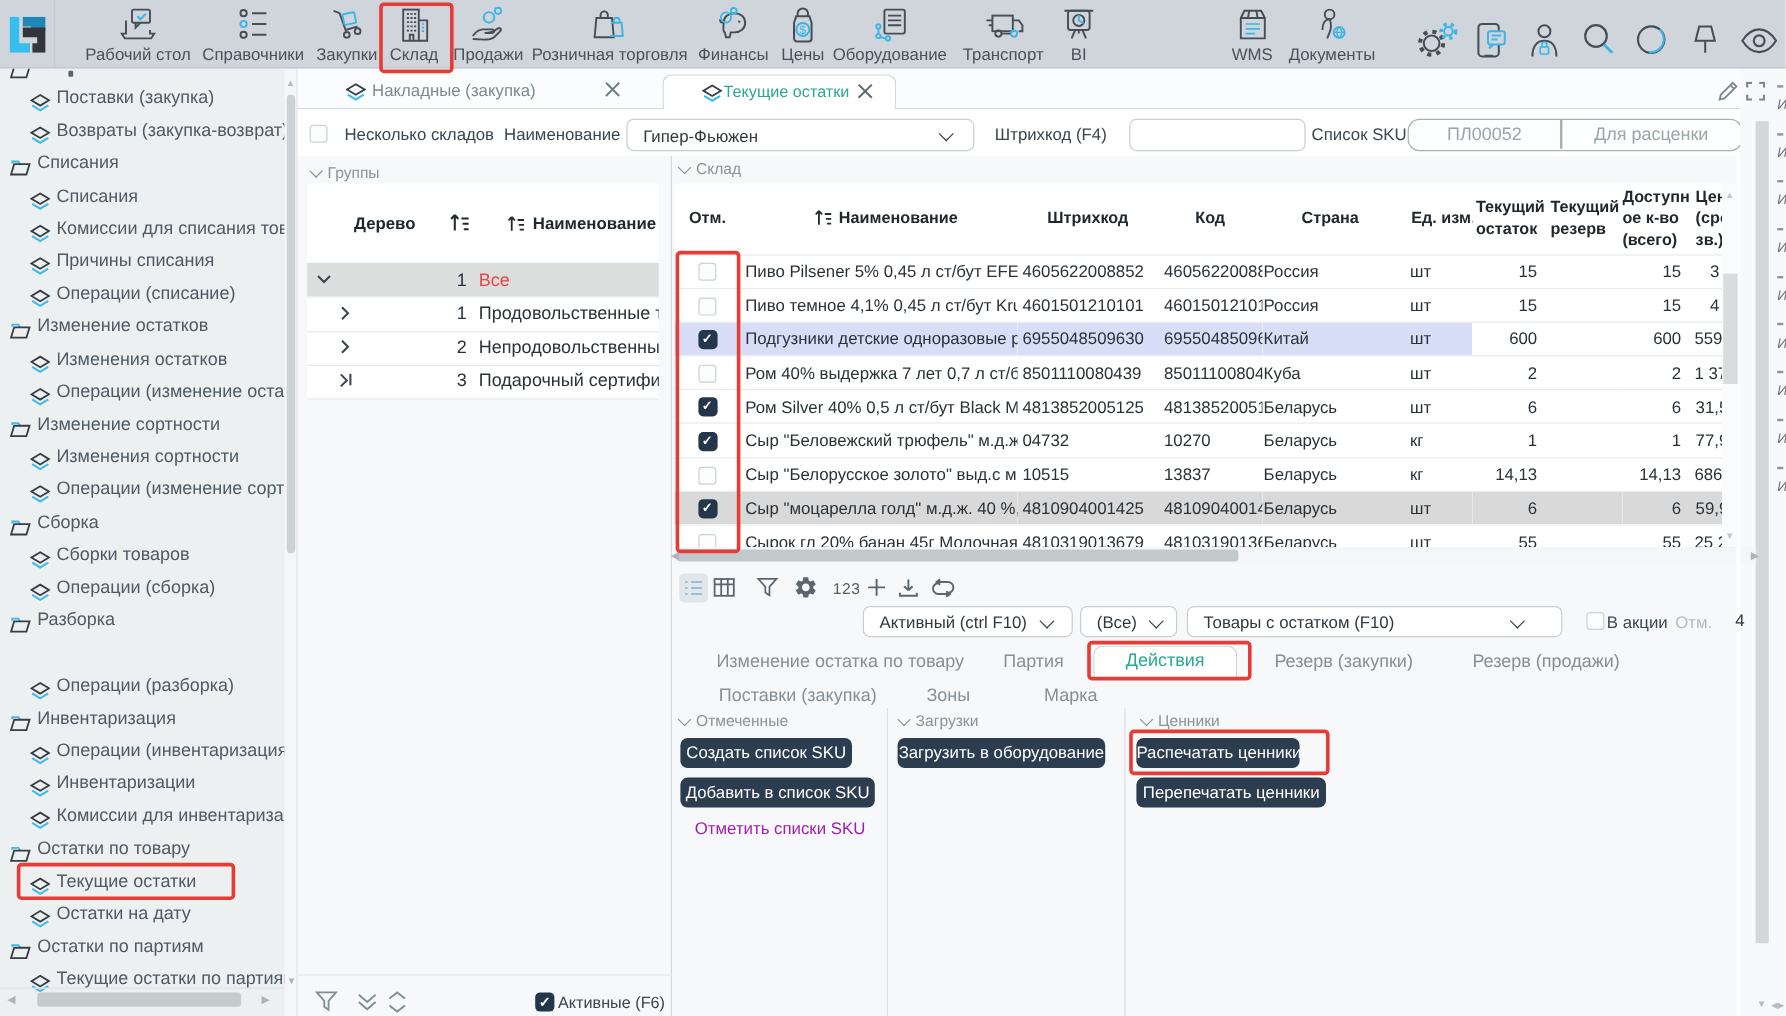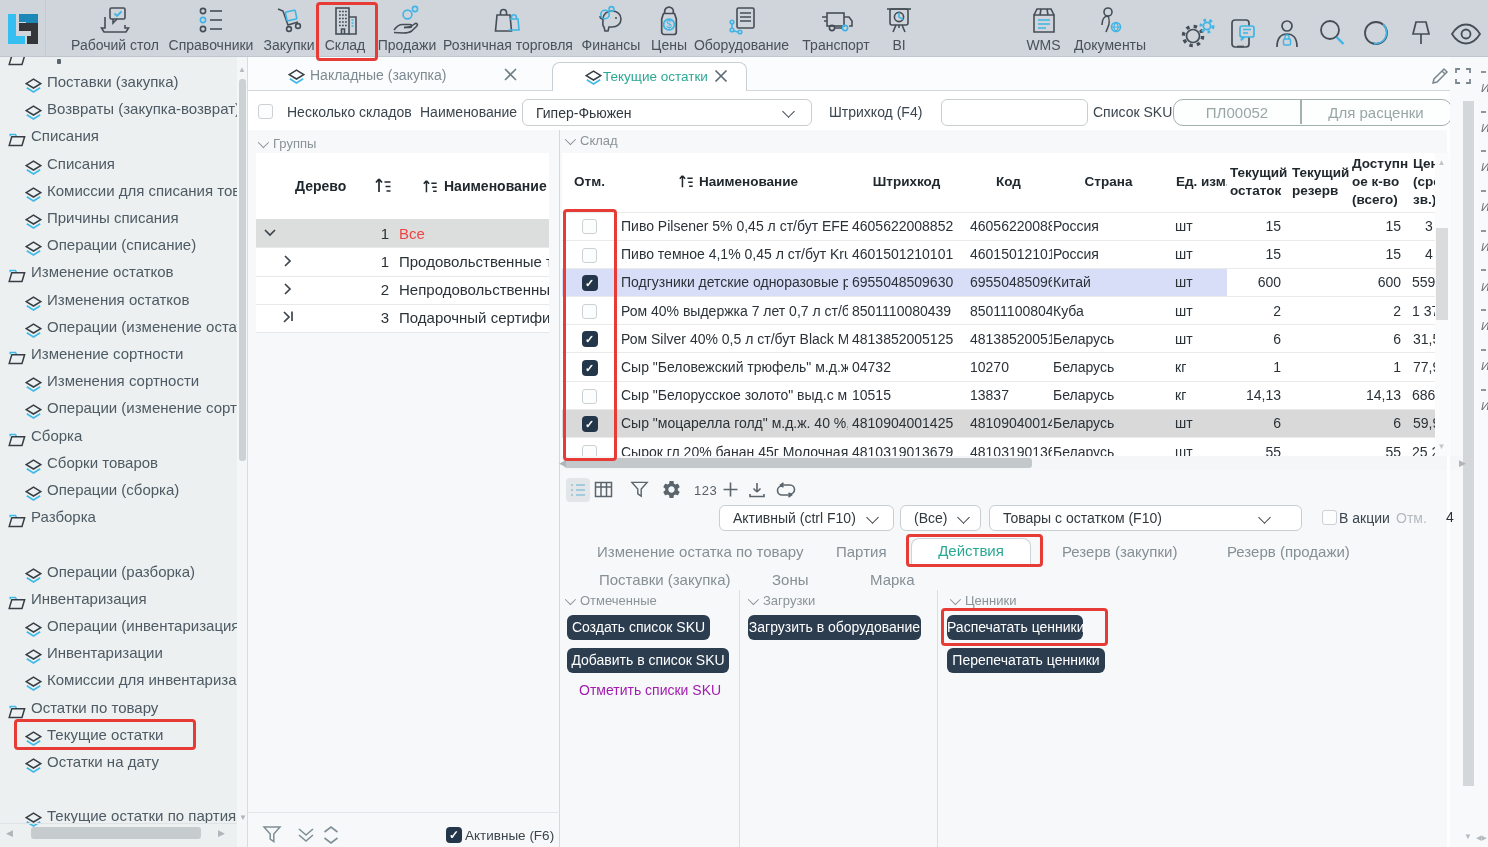--- a/index.html
+++ b/index.html
@@ -512,20 +512,29 @@
         <span class="txt" style="left:47px;">Текущие остатки</span>
       </div>
     <div class="sit" style="top:692px;">
         <span style="position:absolute;left:25px;top:5px;">
           <svg width="17" height="16" viewBox="0 0 17 16">
             <path d="M8.5 1.2 L15.8 5.6 8.5 10 1.2 5.6 z" fill="none" stroke="#363d44" stroke-width="1.5"></path>
             <path d="M1.8 9.8 L8.5 13.9 15.2 9.8" fill="none" stroke="#41b9e8" stroke-width="1.7"></path>
           </svg>
         </span>
         <span class="txt" style="left:47px;">Остатки на дату</span>
+      </div>
+    <div class="sit" style="top:719.2px;">
+        <span style="position:absolute;left:8px;top:5px;">
+          <svg width="18" height="16" viewBox="0 0 18 16">
+            <path d="M2.2 4.2 V2.6 h5.2 l1.2 1.8" fill="none" stroke="#41b9e8" stroke-width="1.5"></path>
+            <path d="M4 4.8 h12.6 l-2.6 8.6 H1.2 l2.6 -8.6 z" fill="none" stroke="#363d44" stroke-width="1.5"></path>
+          </svg>
+        </span>
+        <span class="txt" style="left:31px;">Остатки по партиям</span>
       </div>
     <div class="sit" style="top:746.4px;">
         <span style="position:absolute;left:25px;top:5px;">
           <svg width="17" height="16" viewBox="0 0 17 16">
             <path d="M8.5 1.2 L15.8 5.6 8.5 10 1.2 5.6 z" fill="none" stroke="#363d44" stroke-width="1.5"></path>
             <path d="M1.8 9.8 L8.5 13.9 15.2 9.8" fill="none" stroke="#41b9e8" stroke-width="1.7"></path>
           </svg>
         </span>
         <span class="txt" style="left:47px;">Текущие остатки по партиям</span>
       </div>

